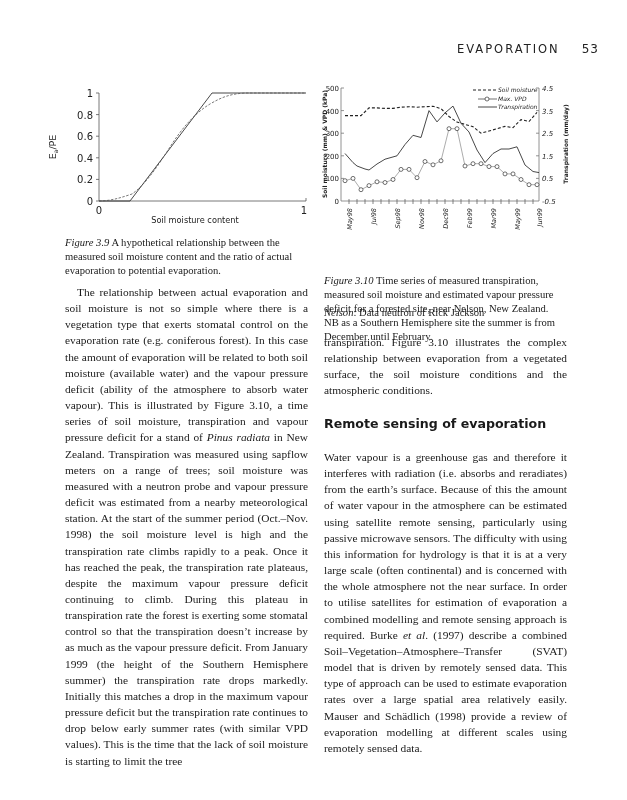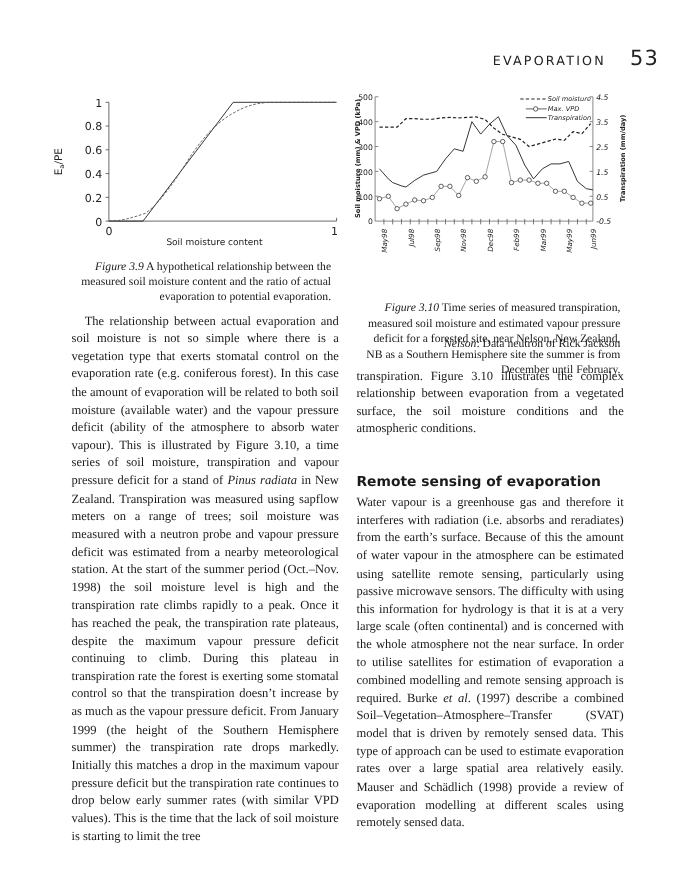--- a/index.html
+++ b/index.html
@@ -1,21 +1,21 @@
 <!DOCTYPE html>
 <html><head>
 <meta charset="utf-8">
 <style>
   html, body { margin:0; padding:0; background:#ffffff; }
   body { width:627px; height:800px; position:relative; overflow:hidden; color:#1a1a1a; }
   .running-head { position:absolute; top:42px; right:28px; display:flex; align-items:baseline;margin-left:20px; }
   .running-head .title { font-family:"DejaVu Sans", sans-serif; font-size:11.5px; letter-spacing:2px; color:#222; margin-right:22px; }
-  .running-head .pagenum { font-family:"DejaVu Sans", sans-serif; font-size:19px; letter-spacing:1px; color:#222; }
+  .running-head .pagenum { font-family:"DejaVu Sans", sans-serif; font-size:12px; letter-spacing:1px; color:#222; }
   .chart { position:absolute; }
-  .caption { position:absolute; font-family:"Liberation Serif", serif; font-size:10.6px; line-height:14px; color:#1a1a1a;text-align:right; }
+  .caption { position:absolute; font-family:"Liberation Serif", serif; font-size:10.6px; line-height:14px; color:#1a1a1a; }
   .caption i { font-style:italic; }
   .body-text { position:absolute; font-family:"Liberation Serif", serif; font-size:11.4px; line-height:16.15px; text-align:justify; color:#1a1a1a; }
   .body-text p { margin:0; }
   .indent { text-indent:12px; }
   .section-heading { position:absolute; font-family:"DejaVu Sans", sans-serif; font-weight:bold; font-size:12.6px; color:#1a1a1a; }
   svg text { font-family:"DejaVu Sans", sans-serif; }
 </style>
 </head>
 <body>
 
@@ -188,17 +188,17 @@
 </div>
 
 <div class="body-text" style="left:65px; top:284px; width:243px;">
   <p class="indent"><span>The relationship between actual evaporation and soil moisture is not so simple where there is a vegetation type that exerts stomatal control on the evaporation rate (e.g. coniferous forest). In this case the amount of evaporation will be related to both soil moisture (available water) and the vapour pressure deficit (ability of the atmosphere to absorb water vapour). This is illustrated by Figure 3.10, a time series of soil moisture, transpiration and vapour pressure deficit for a stand of </span><i>Pinus radiata</i><span> in New Zealand. Transpiration was measured using sapflow meters on a range of trees; soil moisture was measured with a neutron probe and vapour pressure deficit was estimated from a nearby meteorological station. At the start of the summer period (Oct.–Nov. 1998) the soil moisture level is high and the transpiration rate climbs rapidly to a peak. Once it has reached the peak, the transpiration rate plateaus, despite the maximum vapour pressure deficit continuing to climb. During this plateau in transpiration rate the forest is exerting some stomatal control so that the transpiration doesn’t increase by as much as the vapour pressure deficit. From January 1999 (the height of the Southern Hemisphere summer) the transpiration rate drops markedly. Initially this matches a drop in the maximum vapour pressure deficit but the transpiration rate continues to drop below early summer rates (with similar VPD values). This is the time that the lack of soil moisture is starting to limit the tree</span></p>
 </div>
 
 <div class="body-text" style="left:324px; top:334px; width:243px;">
   <p>transpiration. Figure 3.10 illustrates the complex relationship between evaporation from a vegetated surface, the soil moisture conditions and the atmospheric conditions.</p>
 </div>
 
-<div class="section-heading" style="left:324px; top:430px;text-align:center;">Remote sensing of evaporation</div>
+<div class="section-heading" style="left:324px; top:416px;text-align:center;">Remote sensing of evaporation</div>
 
 <div class="body-text" style="left:324px; top:449px; width:243px;">
   <p><span>Water vapour is a greenhouse gas and therefore it interferes with radiation (i.e. absorbs and reradiates) from the earth’s surface. Because of this the amount of water vapour in the atmosphere can be estimated using satellite remote sensing, particularly using passive microwave sensors. The difficulty with using this information for hydrology is that it is at a very large scale (often continental) and is concerned with the whole atmosphere not the near surface. In order to utilise satellites for estimation of evaporation a combined modelling and remote sensing approach is required. Burke </span><i>et al</i><span>. (1997) describe a combined Soil–Vegetation–Atmosphere–Transfer (SVAT) model that is driven by remotely sensed data. This type of approach can be used to estimate evaporation rates over a large spatial area relatively easily. Mauser and Schädlich (1998) provide a review of evaporation modelling at different scales using remotely sensed data.</span></p>
 </div>
 
 </body></html>

